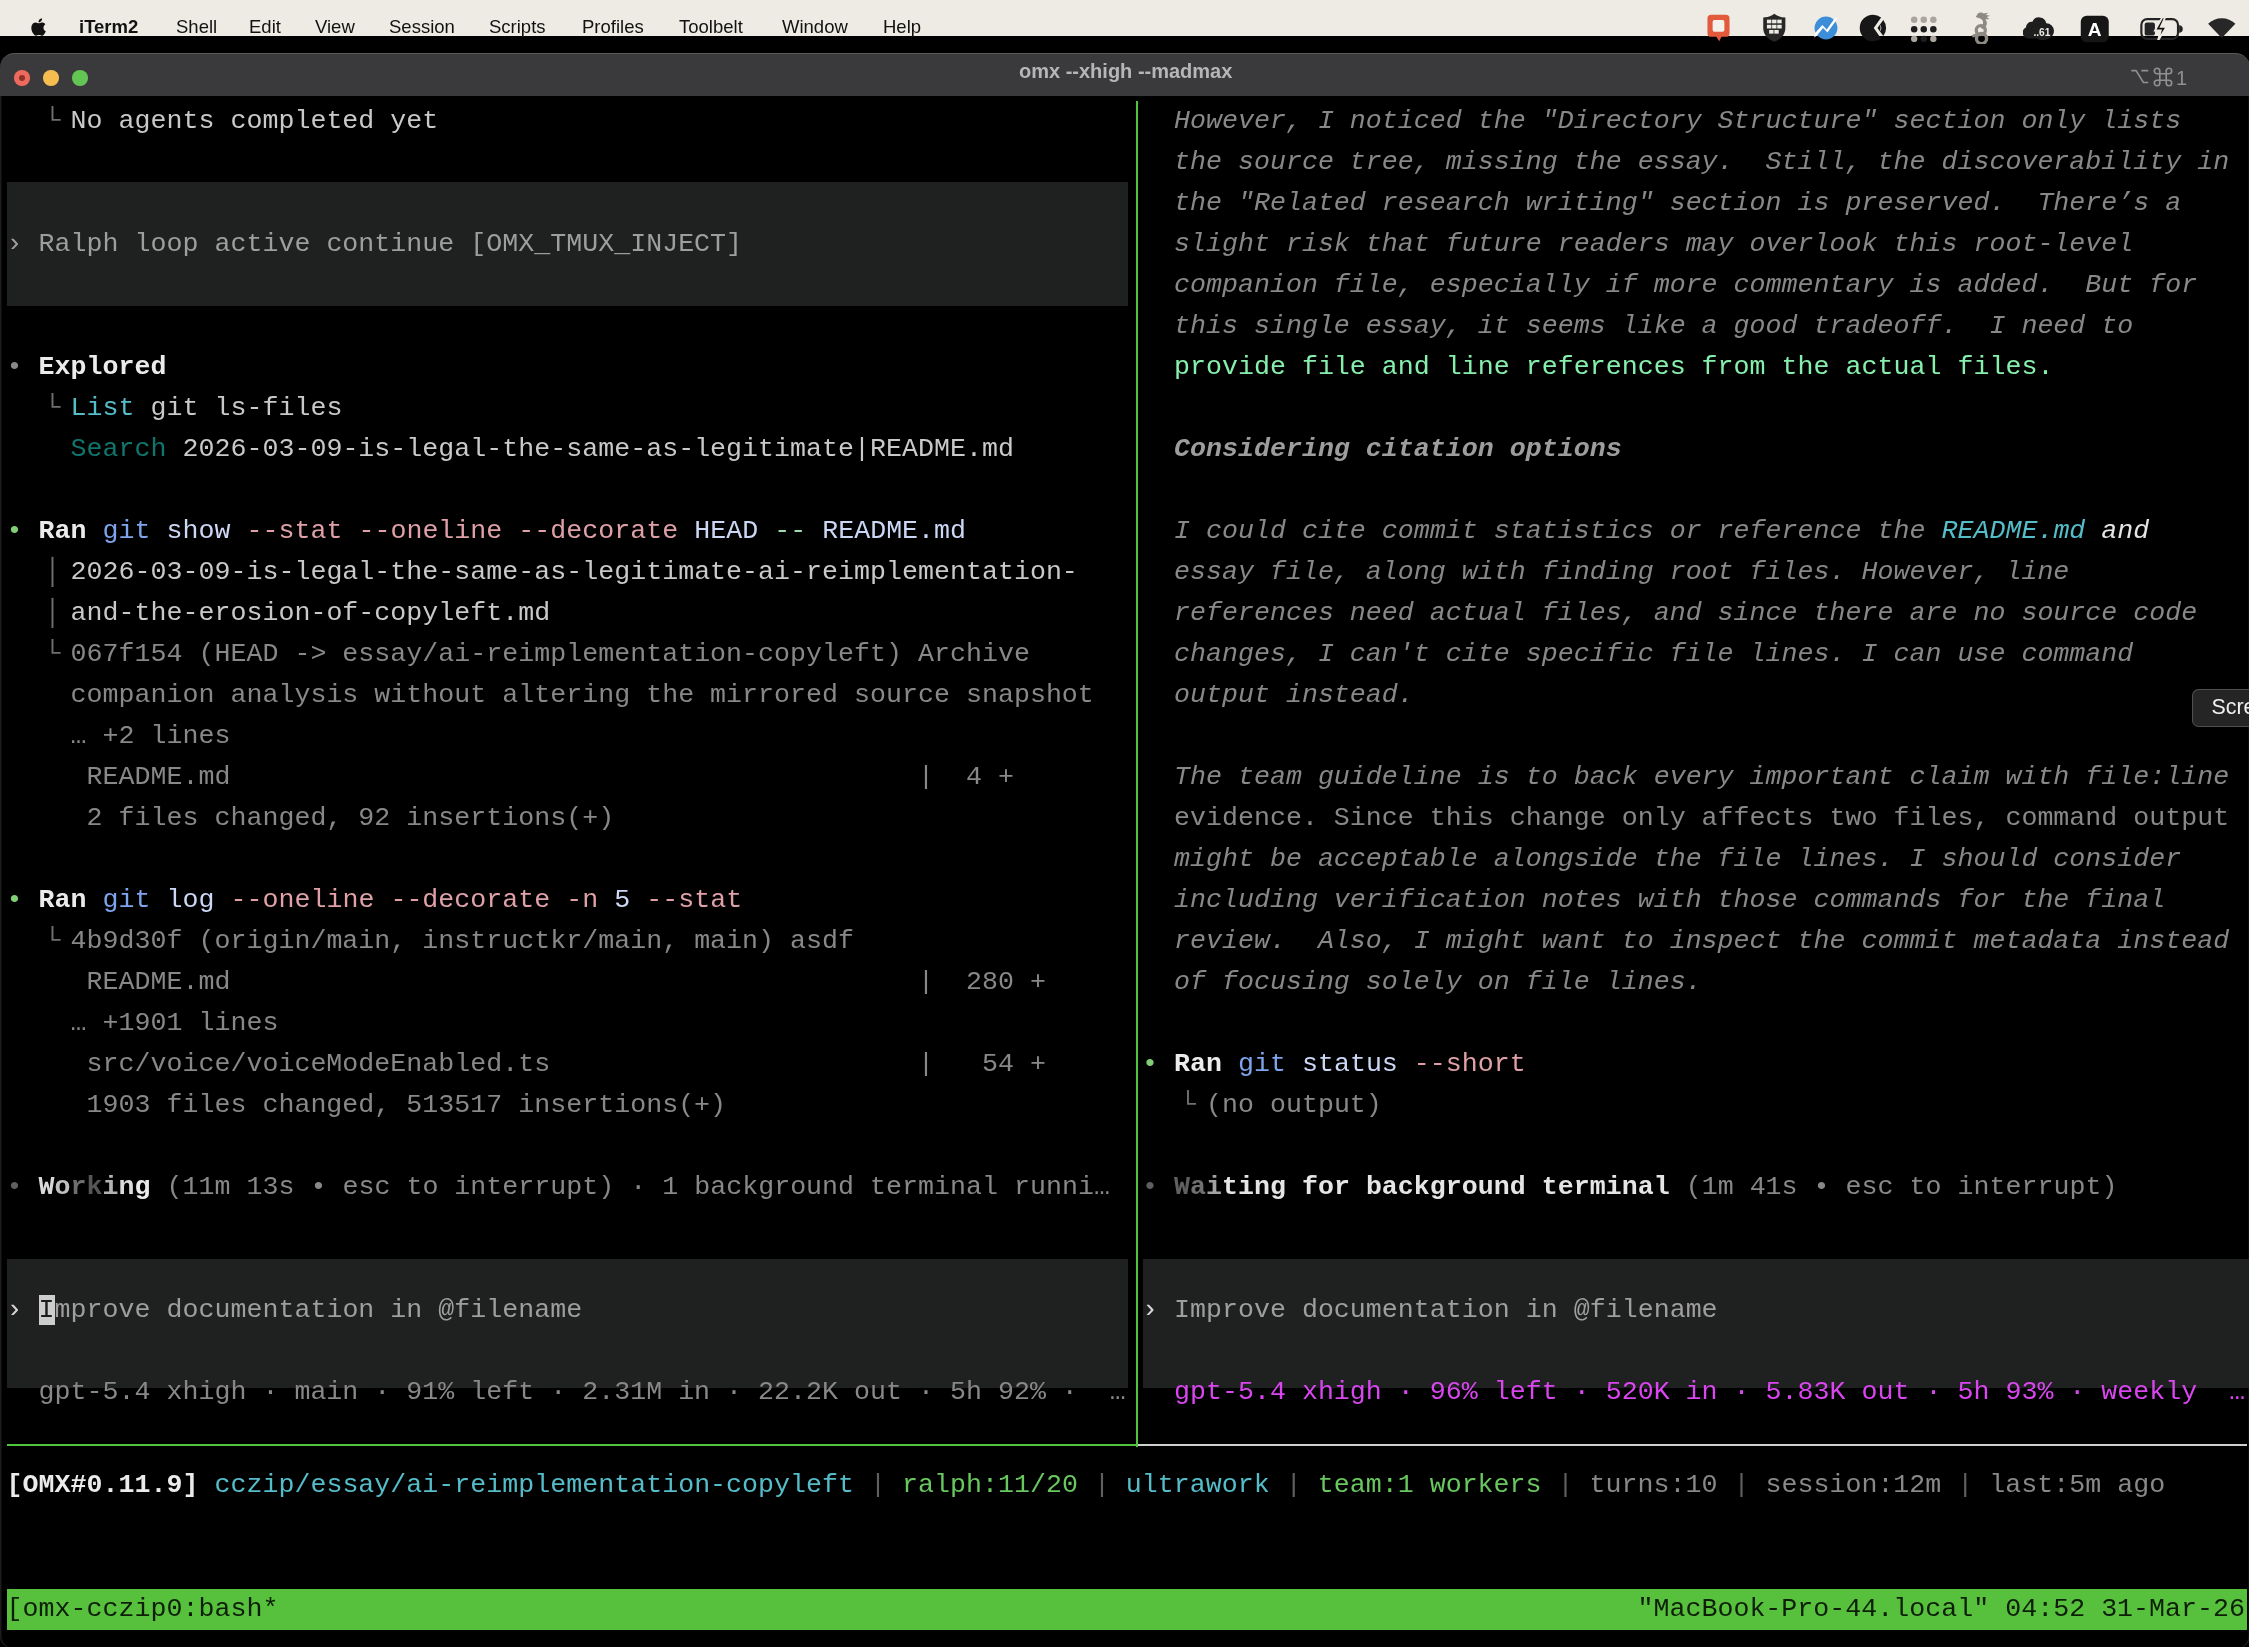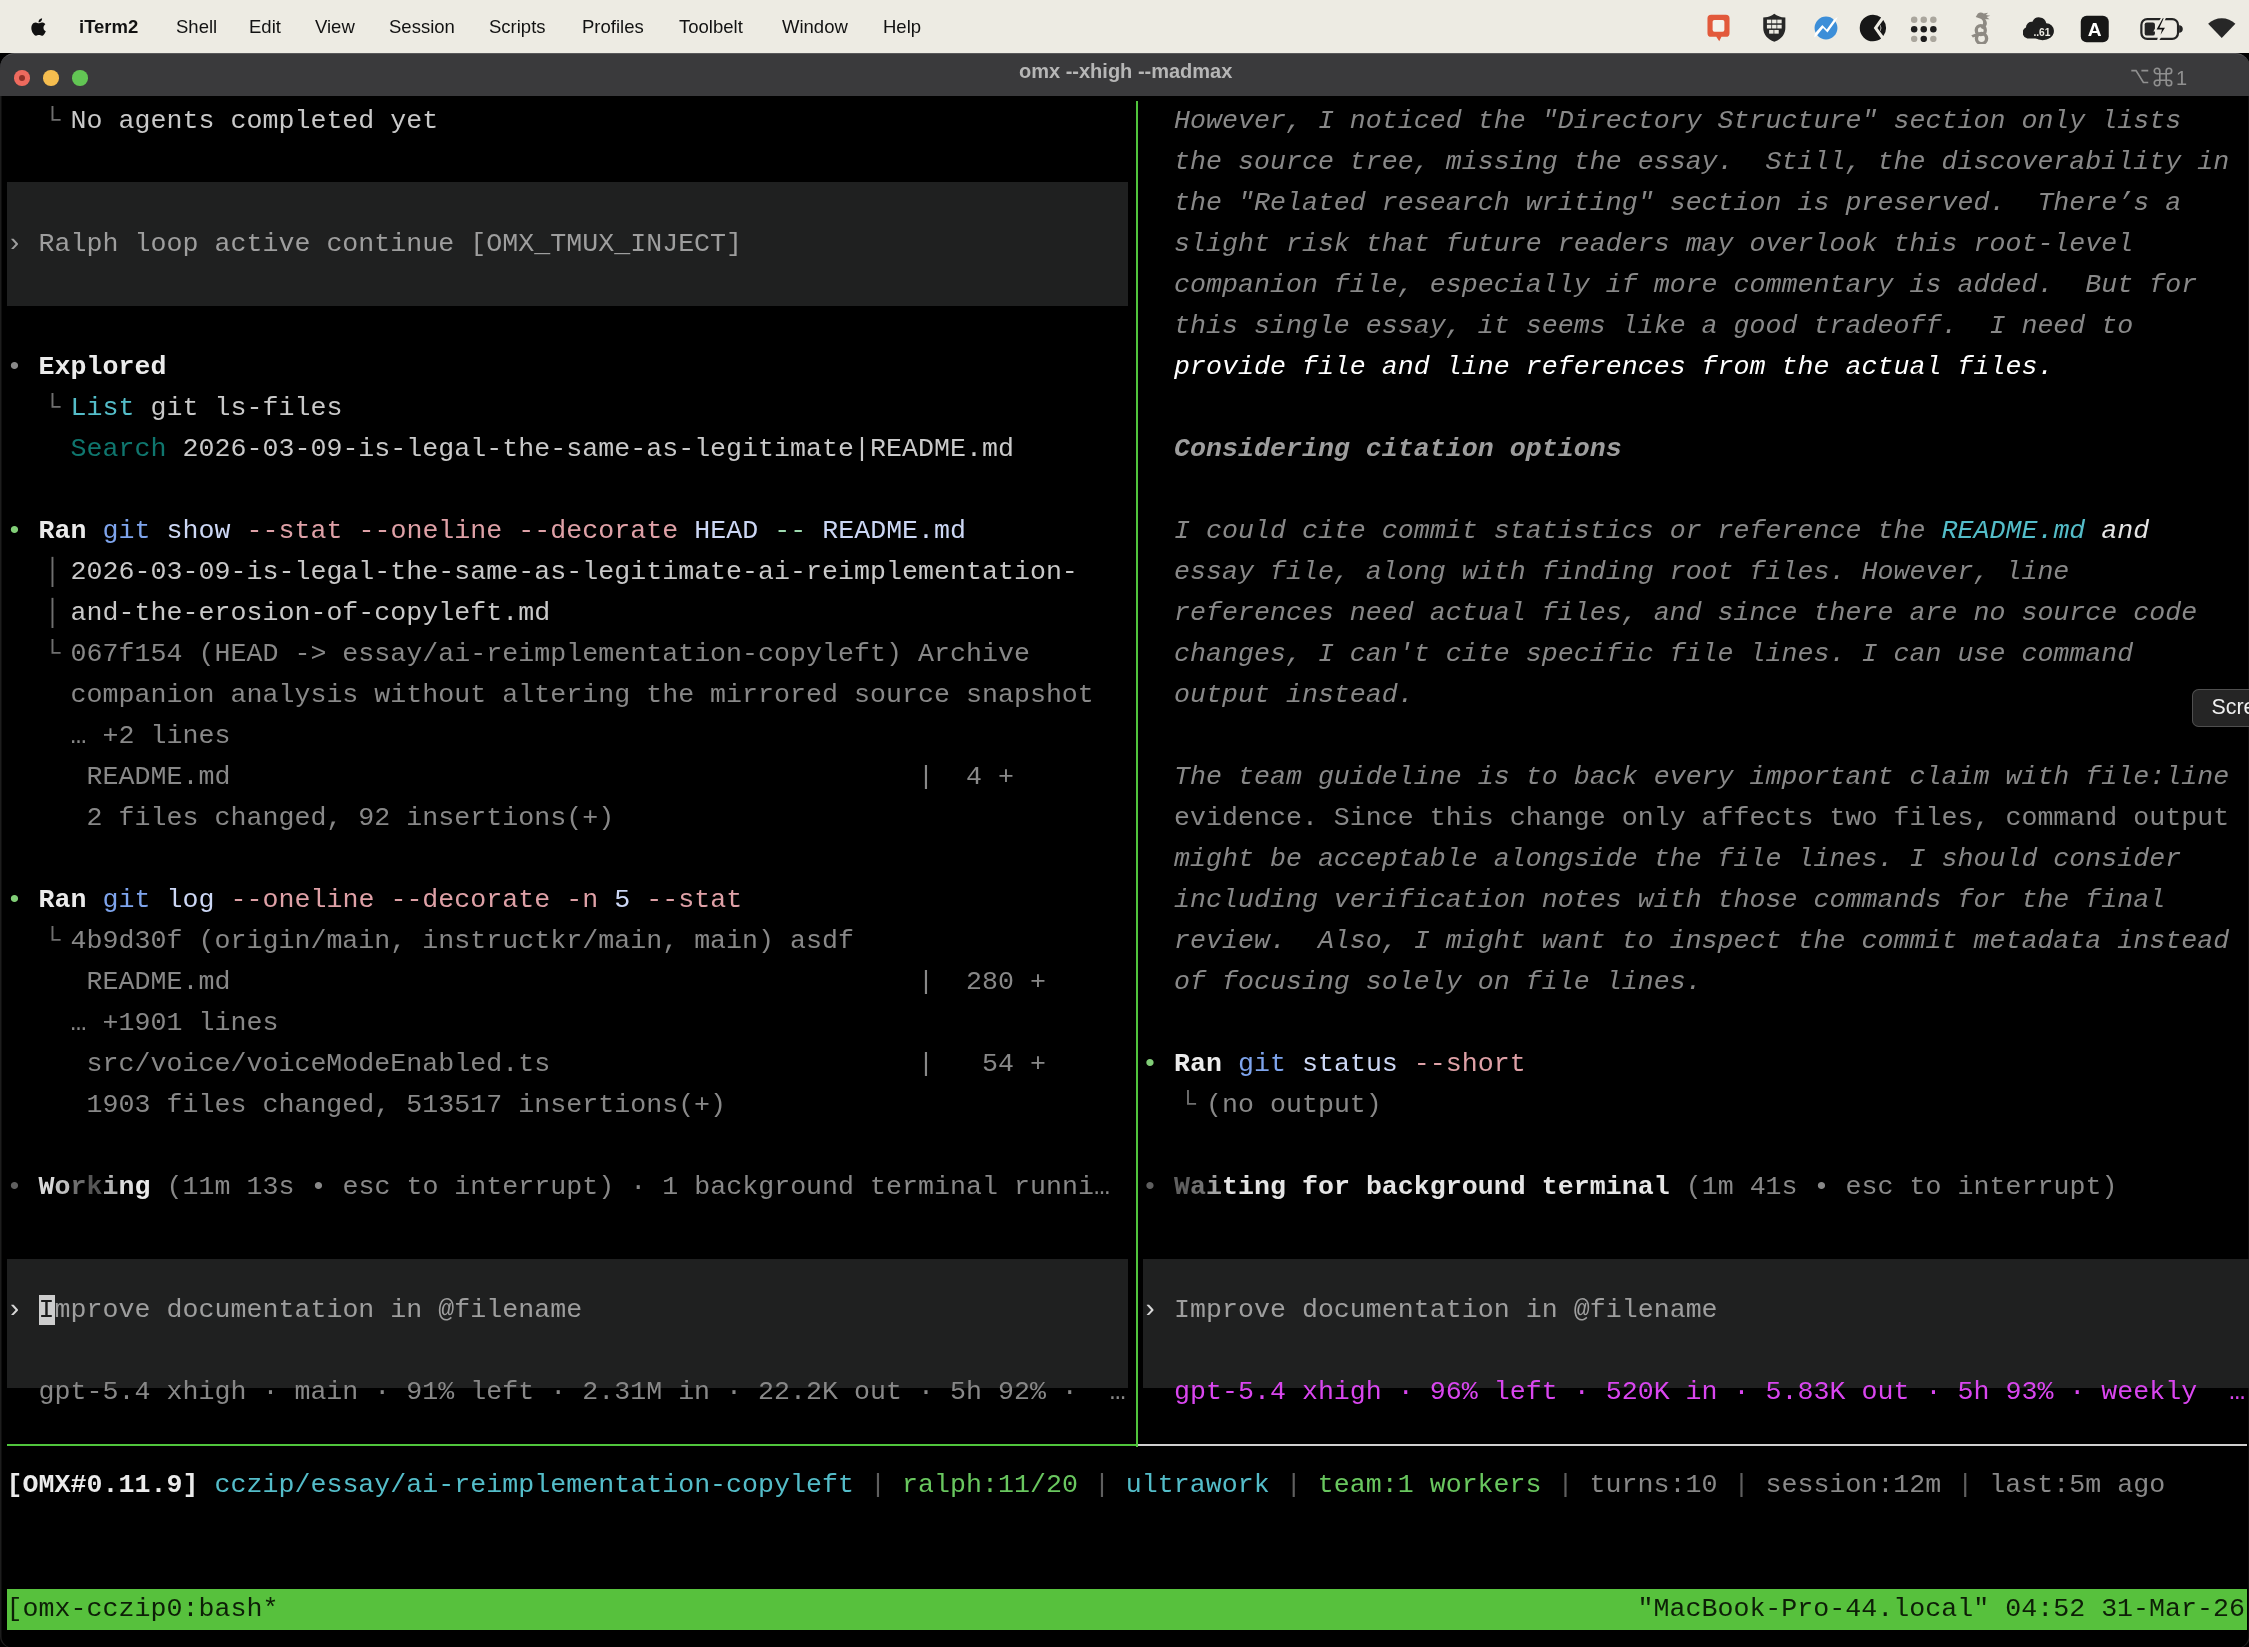--- a/index.html
+++ b/index.html
@@ -1,17 +1,17 @@
 <!DOCTYPE html>
 <html style="font-size:11.8px"><head><meta charset="utf-8">
 <style>
 * { margin:0; padding:0; box-sizing:border-box; }
 html,body { width:2250px; height:1648px; background:#000; overflow:hidden; }
 body { position:relative; font-family:"Liberation Sans", sans-serif; }
-.menubar { position:absolute; left:0; top:0; width:2250px; height:53px; background:#edebe3;text-align:right; }
+.menubar { position:absolute; left:0; top:0; width:2250px; height:36px; background:#edebe3;text-align:right; }
 .menubar .mi { position:absolute; top:15.5px; height:22px; font-size:18.5px; line-height:22px; color:#121212; }
 .titlebar { position:absolute; left:0; top:53px; width:2250px; height:43px; background:#3a3a3c; border-radius:14.8px 14.8px 0 0; border-top:0.7px solid #58585a; }
 .light { position:absolute; top:16px; width:15.5px; height:15.5px; border-radius:50%; }
 .title { position:absolute; top:6px; left:1019px; width:221px; font-size:20px; font-weight:bold; color:#b6b6b6; font-family:"Liberation Sans",sans-serif; white-space:nowrap; }
 .term { position:absolute; left:0; top:96px; width:2250px; height:1552px; background:#000; border-radius:0 0 11.8px 11.8px; box-shadow:inset 1.5px 0 0 #1d1d1d, inset -1.5px 0 0 #1d1d1d; }
 pre { position:absolute; font-family:"Liberation Mono", monospace; font-size:26.6px; line-height:41px; letter-spacing:0.03px; white-space:pre; }
 .box { position:absolute; background:#1f2020; }
 </style></head>
 <body>
 <div class="menubar">
@@ -144,21 +144,21 @@
 
 <span style="color:#d6d6d6">› </span><span style="color:#1c1c1c;background:#cdcdcd">I</span><span style="color:#9e9e9e">mprove documentation in @filename</span>
 
 <span style="color:#888888">  gpt-5.4 xhigh · main · 91% left · 2.31M in · 22.2K out · 5h 92% ·  …</span></pre>
   <pre style="left:1142px;top:5.2px;">  <span style="color:#888888;font-style:italic">However, I noticed the "Directory Structure" section only lists</span>
   <span style="color:#888888;font-style:italic">the source tree, missing the essay.  Still, the discoverability in</span>
   <span style="color:#888888;font-style:italic">the "Related research writing" section is preserved.  There’s a</span>
   <span style="color:#888888;font-style:italic">slight risk that future readers may overlook this root-level</span>
   <span style="color:#888888;font-style:italic">companion file, especially if more commentary is added.  But for</span>
   <span style="color:#888888;font-style:italic">this single essay, it seems like a good tradeoff.  I need to</span>
-  <span style="color:#ffffff;font-style:italic">provide file and line references from the actual files.</span>
+  <span style="color:#86efac;">provide file and line references from the actual files.</span>
 
   <span style="color:#9d9d9d;font-weight:bold;font-style:italic">Considering citation options</span>
 
   <span style="color:#888888;font-style:italic">I could cite commit statistics or reference the </span><span style="color:#54bdc9;font-style:italic">README.md</span><span style="color:#e5e5e5;font-style:italic"> and</span>
   <span style="color:#888888;font-style:italic">essay file, along with finding root files. However, line</span>
   <span style="color:#888888;font-style:italic">references need actual files, and since there are no source code</span>
   <span style="color:#888888;font-style:italic">changes, I can't cite specific file lines. I can use command</span>
   <span style="color:#888888;font-style:italic">output instead.</span>
 
   <span style="color:#888888;font-style:italic">The team guideline is to back every important claim with file:line</span>

